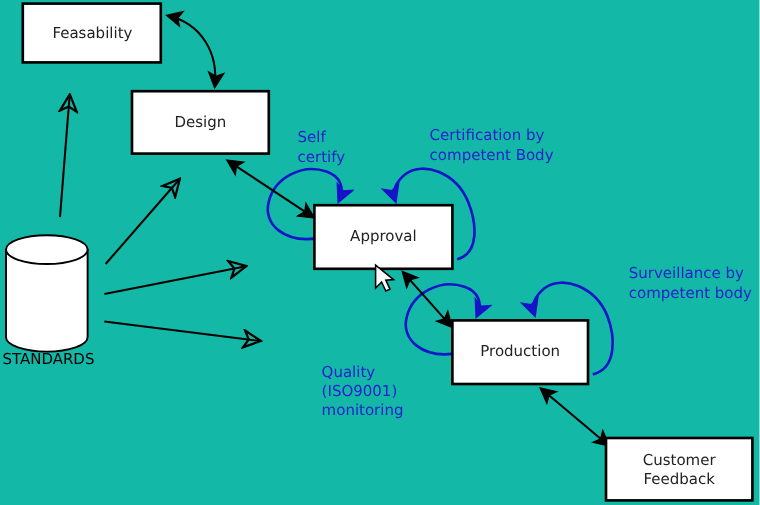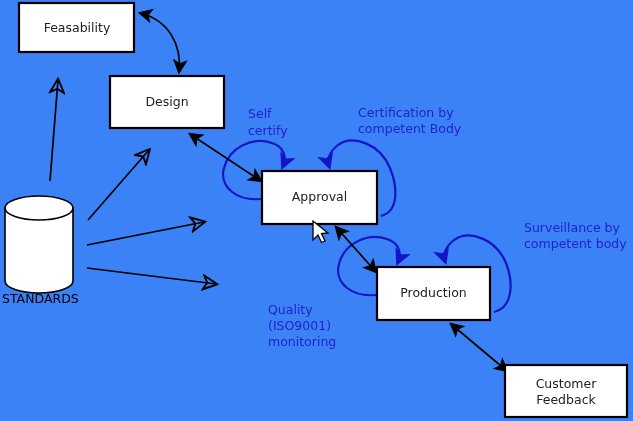--- a/index.html
+++ b/index.html
@@ -7,21 +7,21 @@
     padding: 0;
     background: #ffffff;
   }
   body {
     font-family: "DejaVu Sans", sans-serif;
   }
   #canvas {
     position: relative;
     width: 633px;
     height: 421px;
-    background: #3b82f6;
+    background: #14b8a6;
     overflow: hidden;
   }
   svg.layer {
     position: absolute;
     left: 0;
     top: 0;
     width: 633px;
     height: 421px;
   }
   .box-rect {

